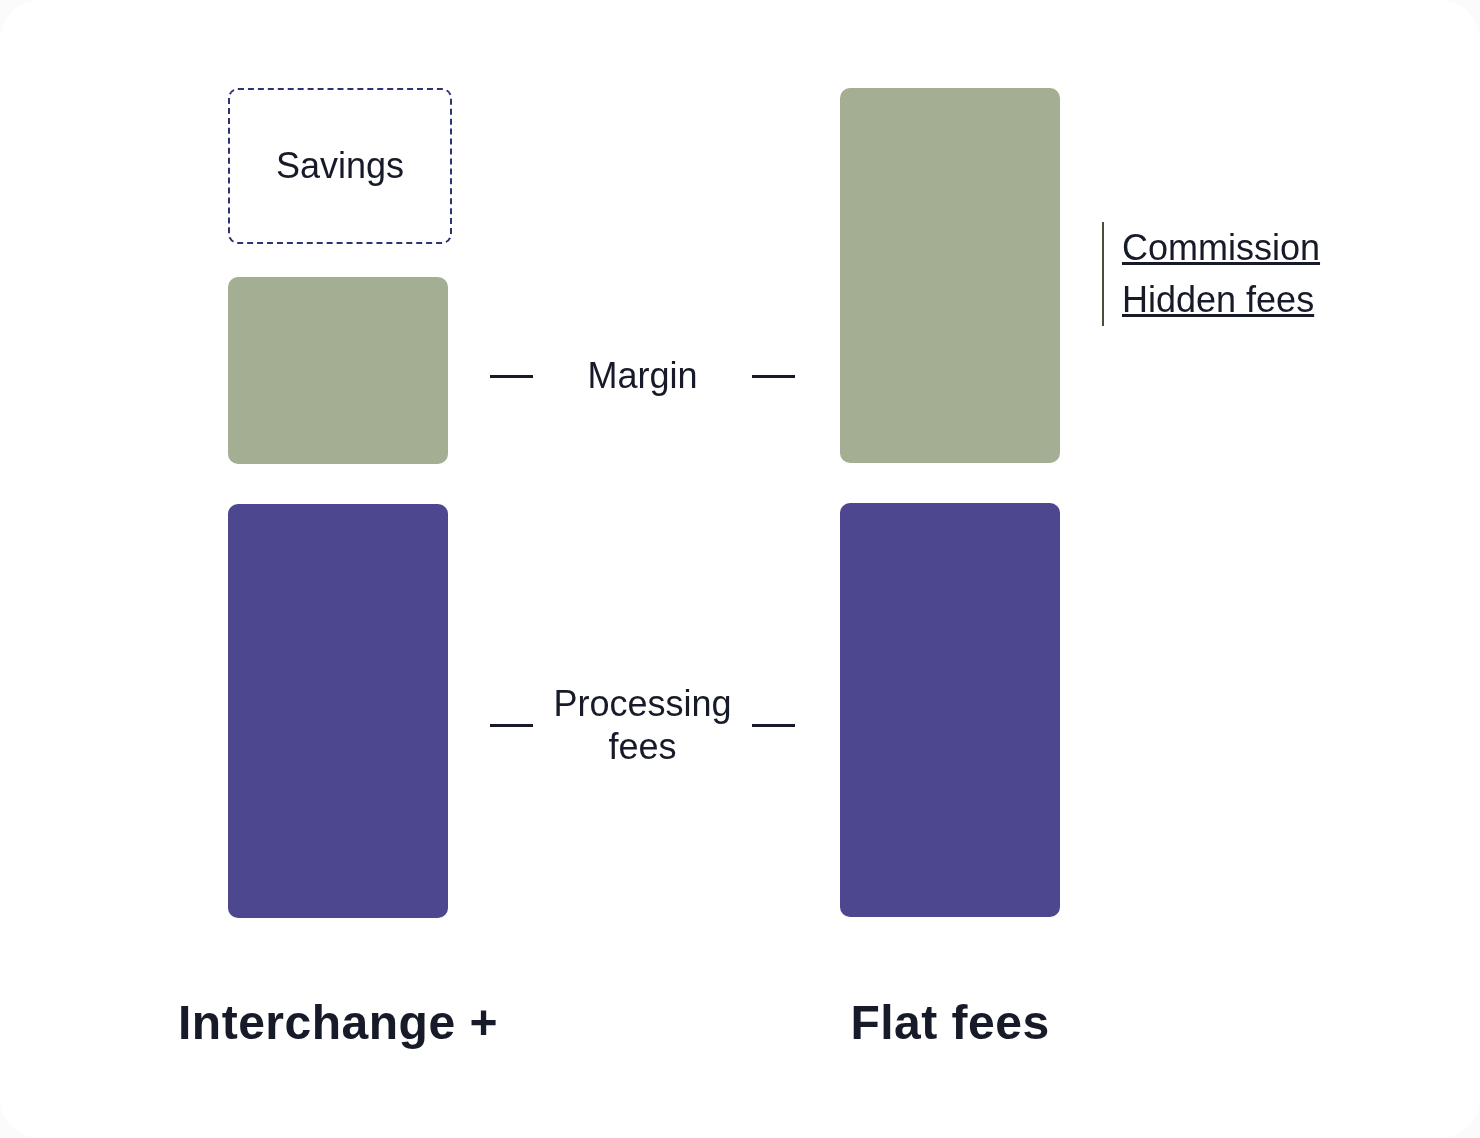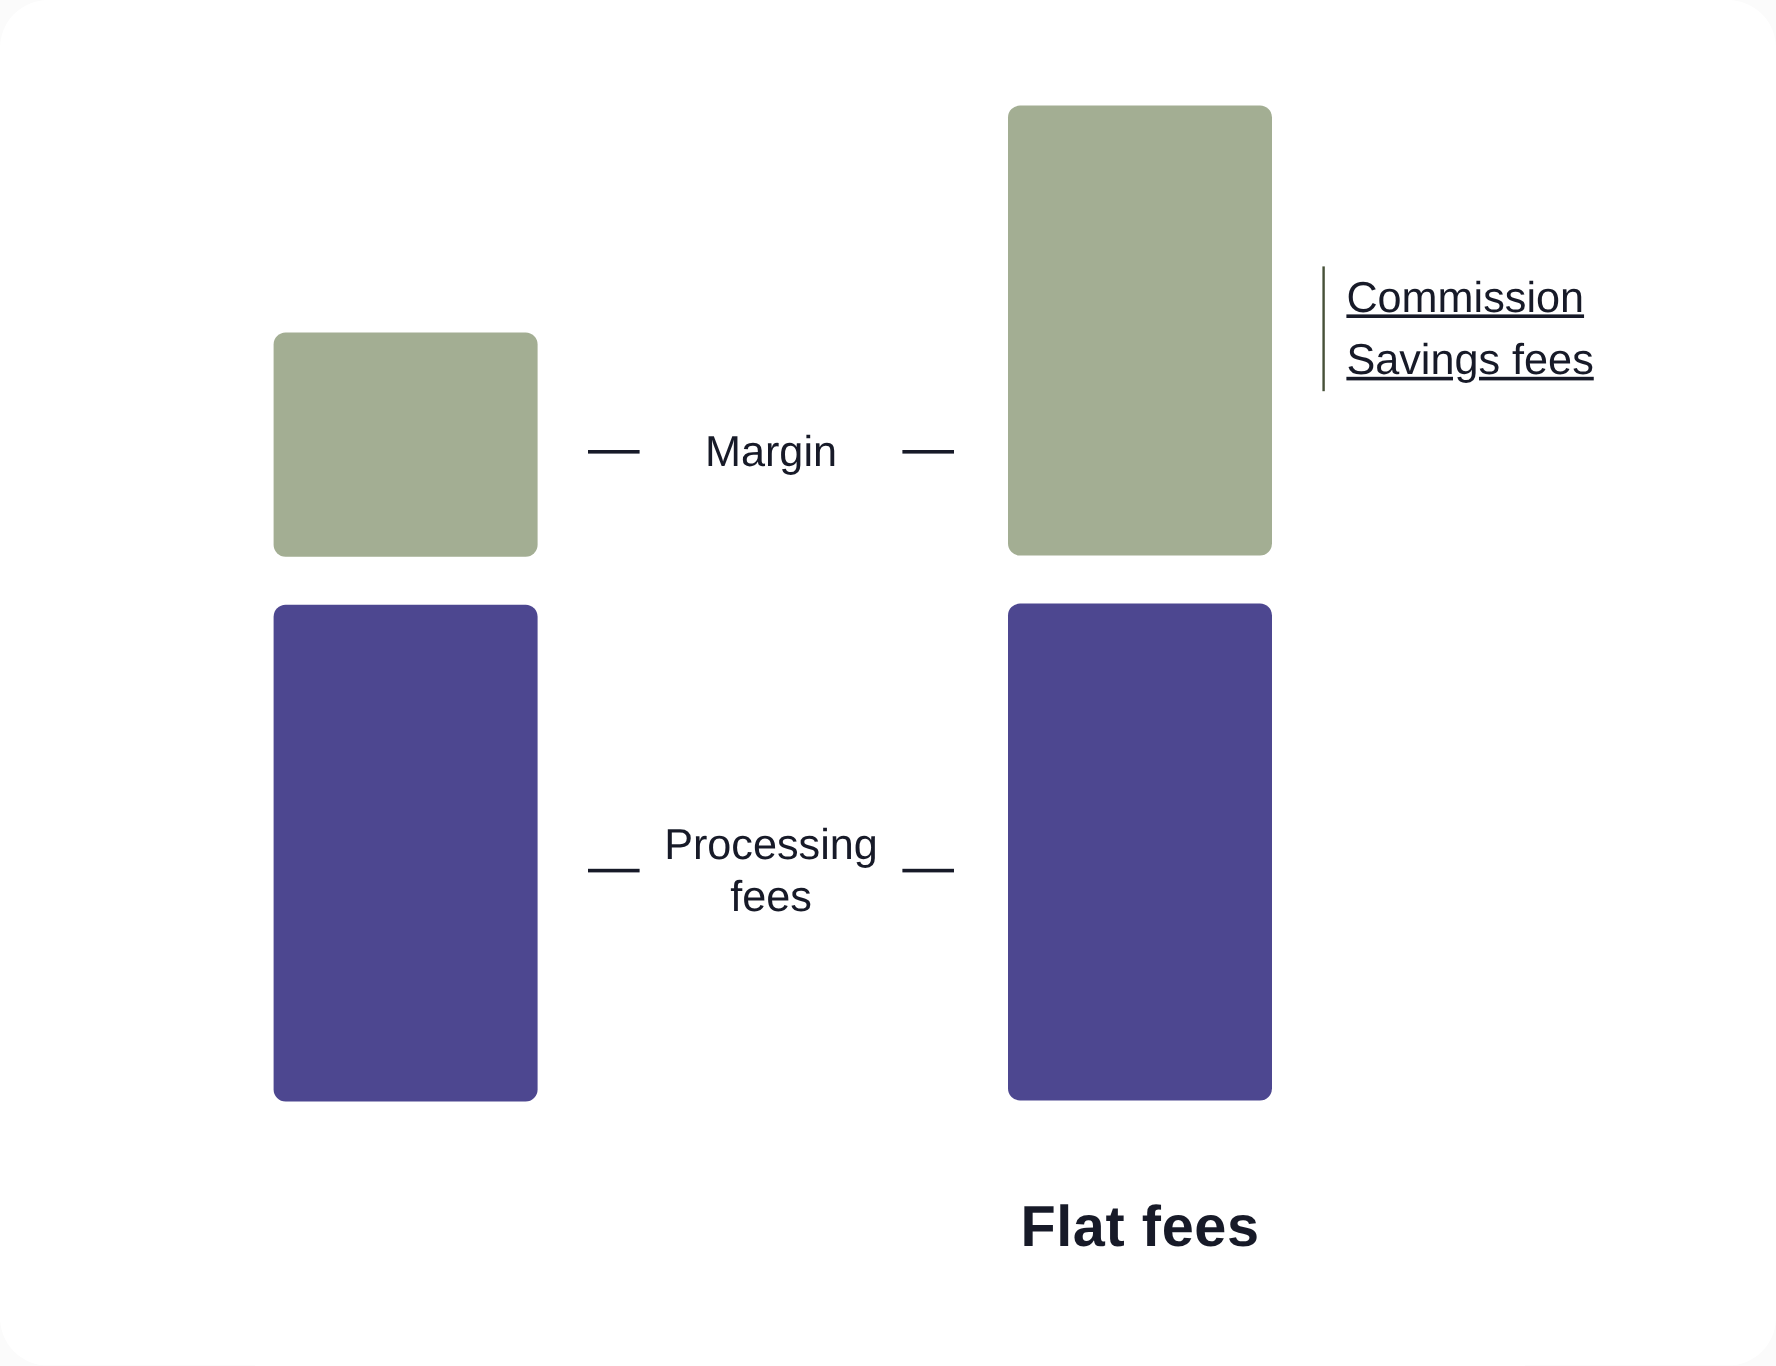--- a/index.html
+++ b/index.html
@@ -92,37 +92,41 @@
     color: var(--text, #171a28);
   }
   .interchange-label { left: 128px; }
   .flatrate-label    { left: 740px; }
 </style>
 </head>
 <body>
 
 <div class="surface">
 
+  <div class="box dashed-outline savings-box">
+    <span class="savings-label">Savings</span>
+  </div>
   <div class="box green left-green-box"></div>
   <div class="box purple left-purple-box"></div>
+  <div class="column-label interchange-label">Interchange +</div>
 
   <div class="box green right-green-box"></div>
   <div class="box purple right-purple-box"></div>
   <div class="column-label flatrate-label">Flat fees</div>
 
   <div class="mid-row margin-row">
     <span class="tick-line"></span>
     <span class="mid-label">Margin</span>
     <span class="tick-line"></span>
   </div>
 
   <div class="mid-row processing-fees-row">
     <span class="tick-line"></span>
     <span class="mid-label">Processing fees</span>
     <span class="tick-line"></span>
   </div>
 
   <div class="annotation">
     <div class="annotation-item">Commission</div>
-    <div class="annotation-item">Savings fees</div>
+    <div class="annotation-item">Hidden fees</div>
   </div>
 
 </div>
 
 </body></html>

